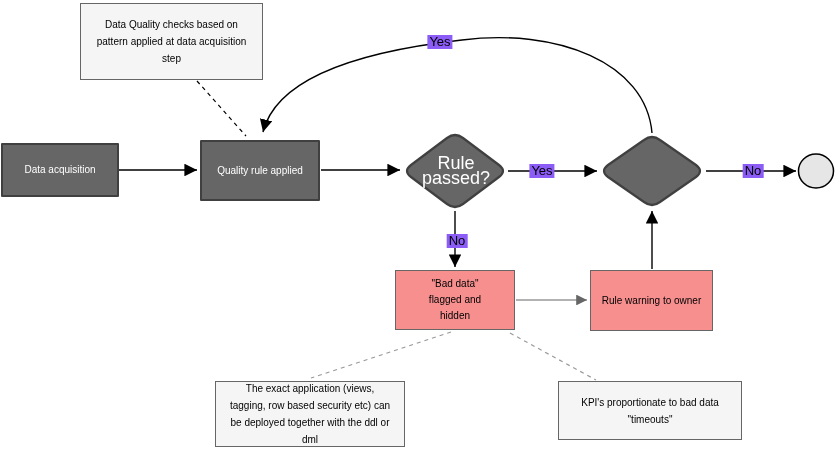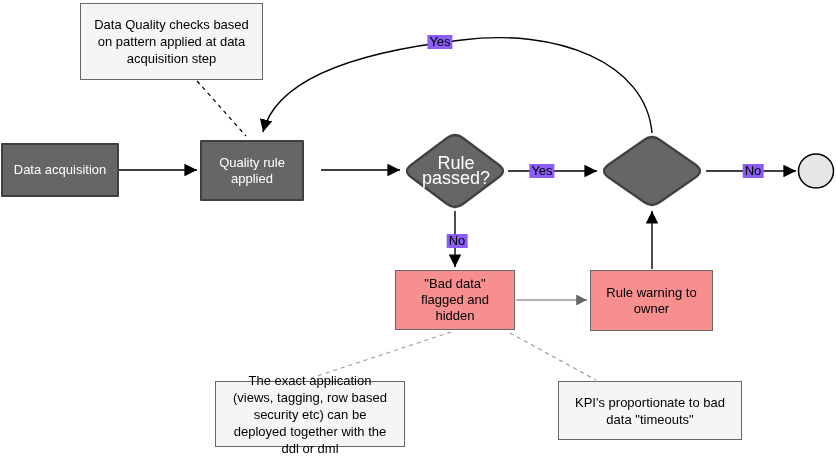--- a/index.html
+++ b/index.html
@@ -20,21 +20,21 @@
     left: 0; top: 0;
     width: 836px; height: 471px;
   }
   .node {
     position: absolute;
     box-sizing: border-box;
     display: flex;
     align-items: center;
     justify-content: center;
     text-align: center;
-    font-size: 13px;
+    font-size: 10px;
     line-height: 16px;
   }
   .process {
     background: var(--process-fill, #666666);
     border: 2px solid var(--process-border, #404040);
     border-radius: 1px;
     color: var(--process-text, #ffffff);
   }
   .alert {
     background: var(--alert-fill, #f78f8f);
@@ -62,21 +62,21 @@
     background: #8b5cf6;
     color: #000000;
     font-size: 13px;
     line-height: 14px;
     padding: 0 2px;
     white-space: nowrap;
   }
 
   
   #node-data-acquisition { left: 1px;  top: 143px; width: 118px; height: 54px; }
-  #node-quality-rule     { left: 200px; top: 140px; width: 104px; height: 61px; padding: 0 14px; }
+  #node-quality-rule     { left: 200px; top: 140px; width: 120px; height: 61px; padding: 0 14px; }
   #node-bad-data         { left: 395px; top: 270px; width: 120px; height: 60px; padding: 0 20px; }
   #node-send-warning     { left: 590px; top: 270px; width: 123px; height: 61px; padding: 0 8px; }
   #annotation-dq         { left: 80px;  top: 3px;   width: 183px; height: 77px; padding: 0 8px;  line-height: 17px;}
   #annotation-app        { left: 215px; top: 381px; width: 190px; height: 66px; padding: 0 11px; line-height: 17px;}
   #annotation-kpi        { left: 558px; top: 381px; width: 184px; height: 59px; padding: 16px 8px;  line-height: 17px;}
   #label-rule-passed     { left: 406px; top: 150px; width: 100px; height: 42px; }
   #label-more-rules      { left: 602px; top: 151px; width: 100px; height: 40px; }
   #edge-label-loop-yes   { left: 440px; top: 42px; }
   #edge-label-pass-yes   { left: 542px; top: 171px; }
   #edge-label-end-no     { left: 753px; top: 171px; }

